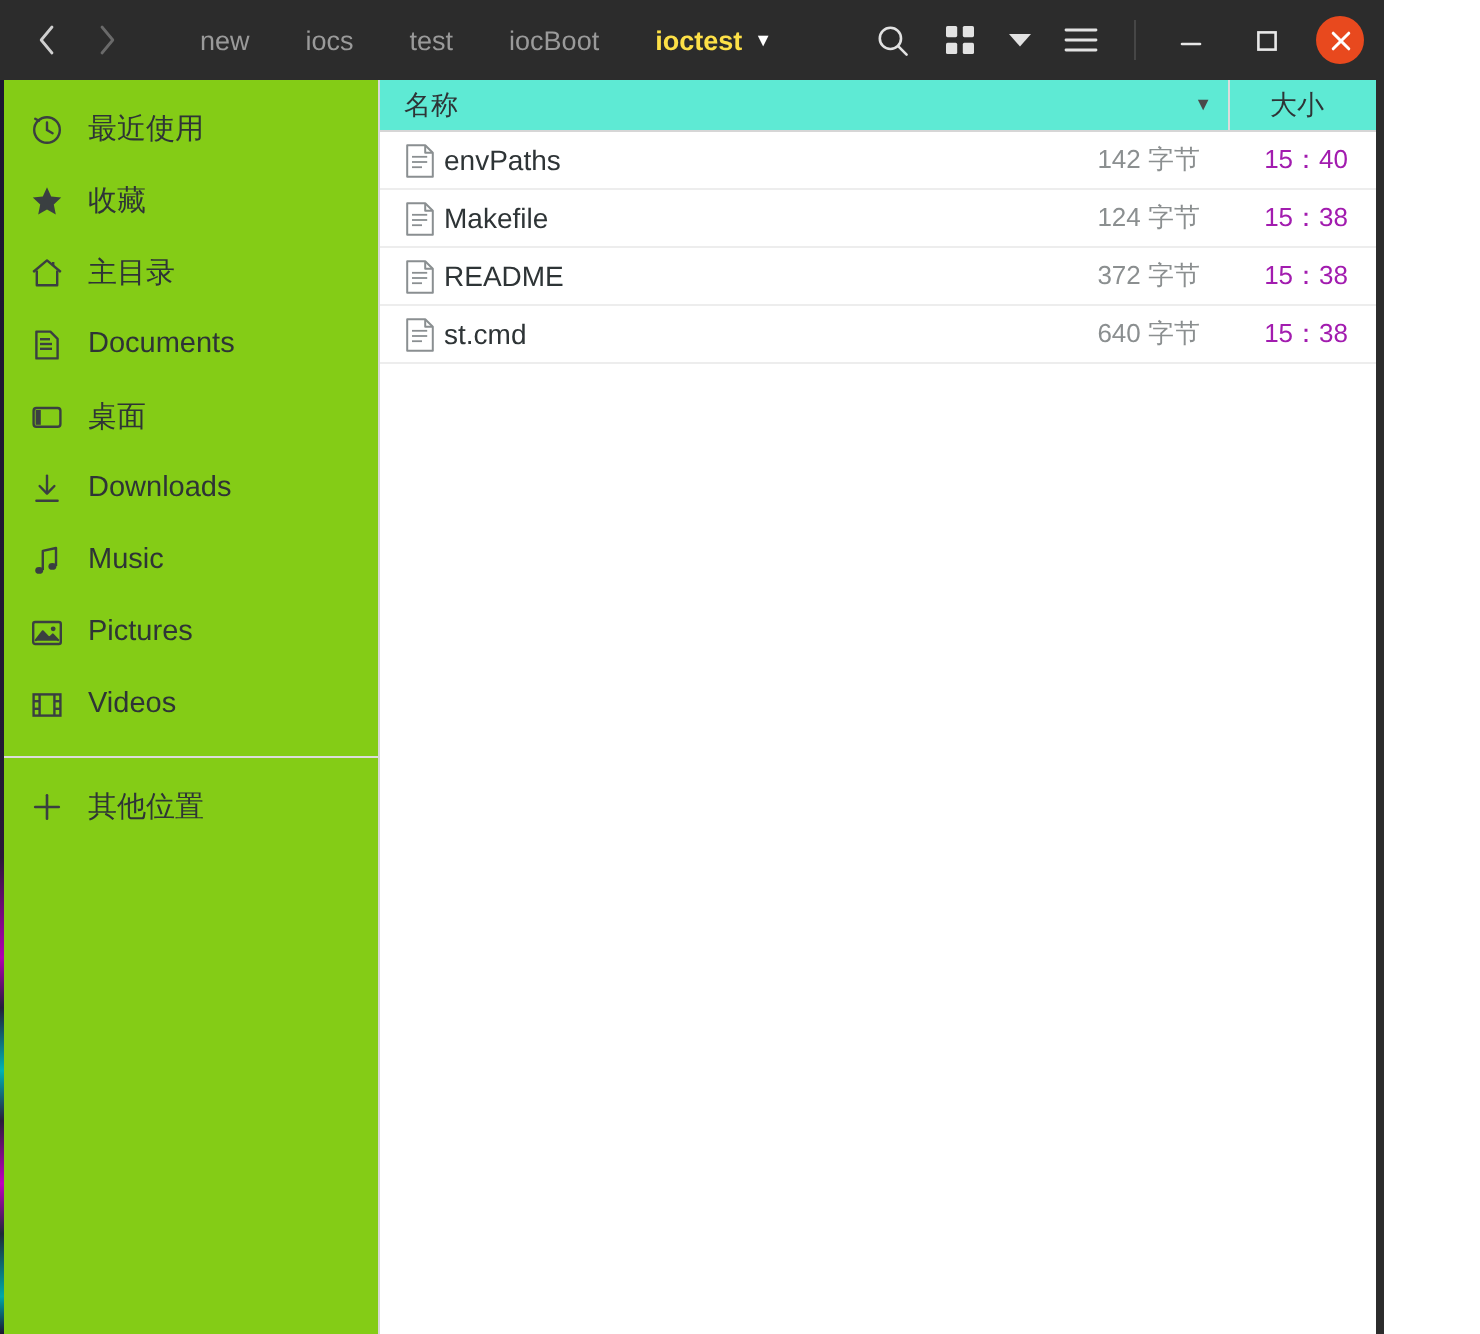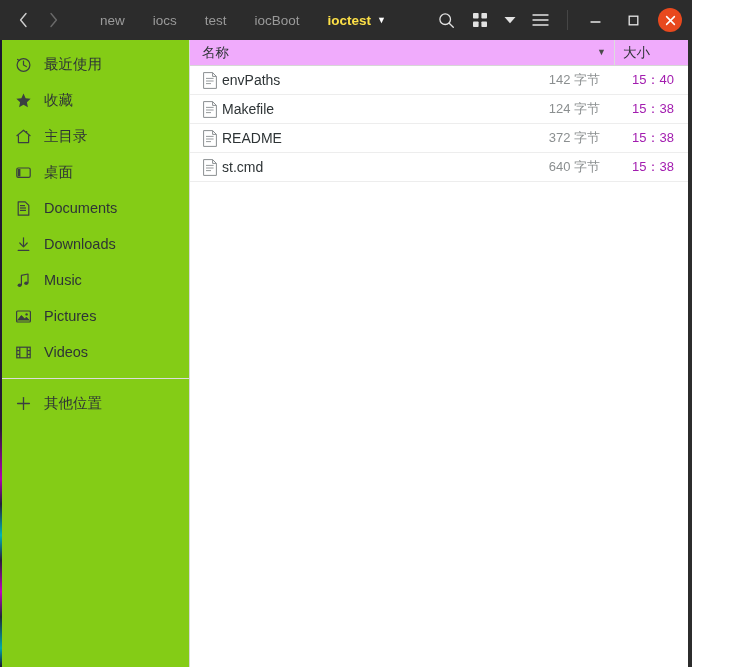--- a/index.html
+++ b/index.html
@@ -111,31 +111,31 @@
     margin: 8px 0 6px 0;
   }
 
   
   .content { flex: 1 1 auto; background: #ffffff; display: flex; flex-direction: column; min-width: 0; }
 
   .col-head {
     display: flex;
     height: 26px;
     border-bottom: 1px solid #d6d6d6;
-    background: #f0abfc;
+    background: #5eead4;
     align-items: stretch;
     font-size: 13.5px;
     color: #2e3436;
   }
   .ch {
     display: flex; align-items: center;
     position: relative;
   }
   .ch.name { flex: 1 1 auto; padding-left: 12px; justify-content: space-between; padding-right: 8px; }
-  .ch.size { flex: 0 0 78px; border-left: 1px solid #dcdcdc; justify-content: flex-start; padding-left: 8px; text-align: center; }
+  .ch.size { flex: 0 0 78px; border-left: 1px solid #dcdcdc; justify-content: flex-start; padding-left: 20px; text-align: center; }
   .ch.date { flex: 0 0 86px; border-left: 1px solid #dcdcdc; justify-content: flex-start; padding-left: 10px; }
   .sort-caret { font-size: 9px; color: #4a4a4a; line-height: 1; }
 
   .rows { flex: 1 1 auto; overflow: hidden; }
   .row {
     display: flex;
     height: 29px;
     align-items: center;
     border-bottom: 1px solid #ededed;
     font-size: 14px;
@@ -269,38 +269,38 @@
               <polyline points="1.6,8 8.5,2.2 15.4,8"></polyline>
               <polyline points="3.4,7.2 3.4,14.6 13.6,14.6 13.6,7.2"></polyline>
               <line x1="11.6" y1="3" x2="11.6" y2="5"></line>
             </svg>
         </span>
         <span class="lbl">主目录</span>
       </div>
 
       <div class="side-item">
         <span class="ico">
-          <svg width="17" height="17" viewBox="0 0 17 17" fill="none" stroke="#3a3f41" stroke-width="1.2">
-              <rect x="1.8" y="4" width="13.4" height="9.4" rx="1.4"></rect>
-              <rect x="2.8" y="5" width="2.6" height="7.4" fill="#3a3f41" stroke="none"></rect>
-            </svg>
-        </span>
-        <span class="lbl">桌面</span>
-      </div>
-
-      <div class="side-item">
-        <span class="ico">
           <svg width="17" height="17" viewBox="0 0 17 17" fill="none" stroke="#3a3f41" stroke-width="1.2" stroke-linejoin="round">
               <path d="M3.2 1.8 h7 l3.6 3.6 v9.8 h-10.6 z"></path>
               <line x1="5" y1="5.6" x2="10" y2="5.6"></line>
               <line x1="5" y1="8" x2="11" y2="8"></line>
               <line x1="5" y1="10.4" x2="11" y2="10.4"></line>
             </svg>
         </span>
         <span class="lbl">Documents</span>
+      </div>
+
+      <div class="side-item">
+        <span class="ico">
+          <svg width="17" height="17" viewBox="0 0 17 17" fill="none" stroke="#3a3f41" stroke-width="1.2">
+              <rect x="1.8" y="4" width="13.4" height="9.4" rx="1.4"></rect>
+              <rect x="2.8" y="5" width="2.6" height="7.4" fill="#3a3f41" stroke="none"></rect>
+            </svg>
+        </span>
+        <span class="lbl">桌面</span>
       </div>
 
       <div class="side-item">
         <span class="ico">
           <svg width="17" height="17" viewBox="0 0 17 17" fill="none" stroke="#3a3f41" stroke-width="1.2" stroke-linecap="round" stroke-linejoin="round">
               <line x1="8.5" y1="1.8" x2="8.5" y2="10.4"></line>
               <polyline points="4.8,7 8.5,10.8 12.2,7"></polyline>
               <line x1="3.2" y1="14.4" x2="13.8" y2="14.4"></line>
             </svg>
         </span>

